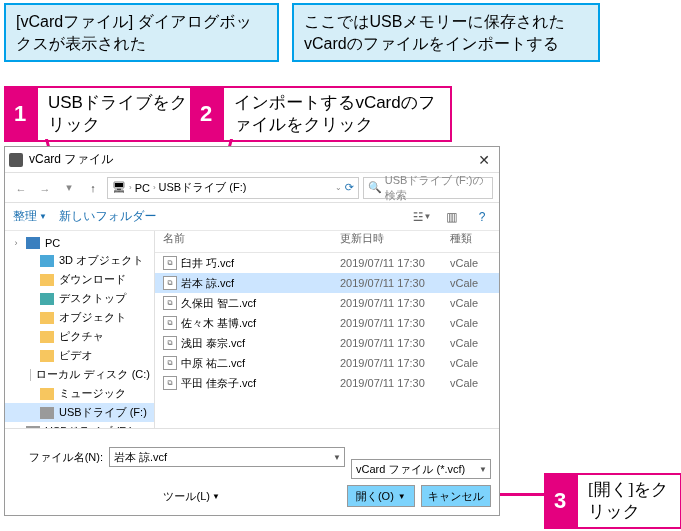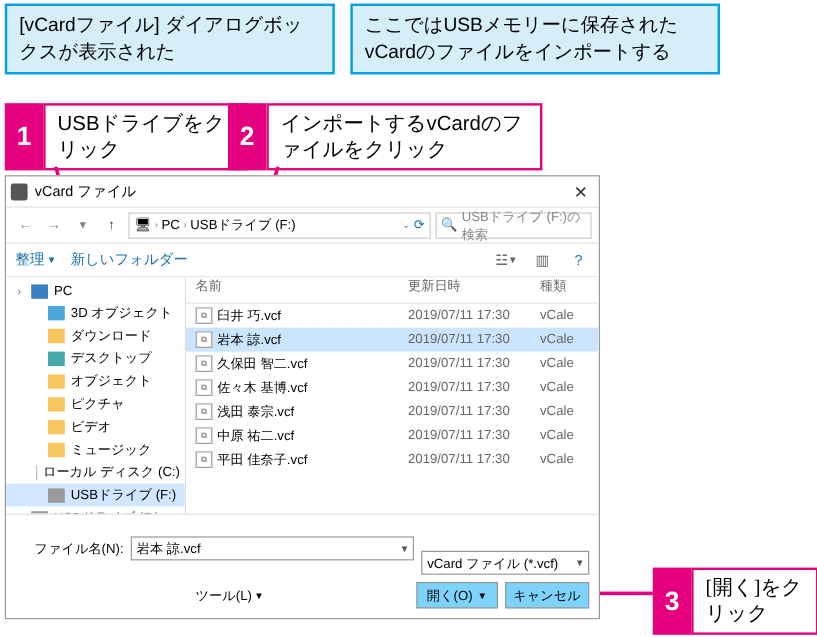--- a/index.html
+++ b/index.html
@@ -199,27 +199,27 @@
           <span class="nt-icon ico-pic"></span>
           <span>ピクチャ</span>
         </div>
         <div class="nt-item l1">
           <span class="chev"></span>
           <span class="nt-icon ico-vid"></span>
           <span>ビデオ</span>
         </div>
         <div class="nt-item l1">
           <span class="chev"></span>
+          <span class="nt-icon ico-drv"></span>
+          <span>ローカル ディスク (C:)</span>
+        </div>
+        <div class="nt-item l1">
+          <span class="chev"></span>
           <span class="nt-icon ico-mus"></span>
           <span>ミュージック</span>
-        </div>
-        <div class="nt-item l1">
-          <span class="chev"></span>
-          <span class="nt-icon ico-drv"></span>
-          <span>ローカル ディスク (C:)</span>
         </div>
         <div class="nt-item l1 sel">
           <span class="chev"></span>
           <span class="nt-icon ico-usb"></span>
           <span>USBドライブ (F:)</span>
         </div>
         <div class="nt-item l0">
           <span class="chev">›</span>
           <span class="nt-icon ico-usb"></span>
           <span>USBドライブ (F:)</span>

